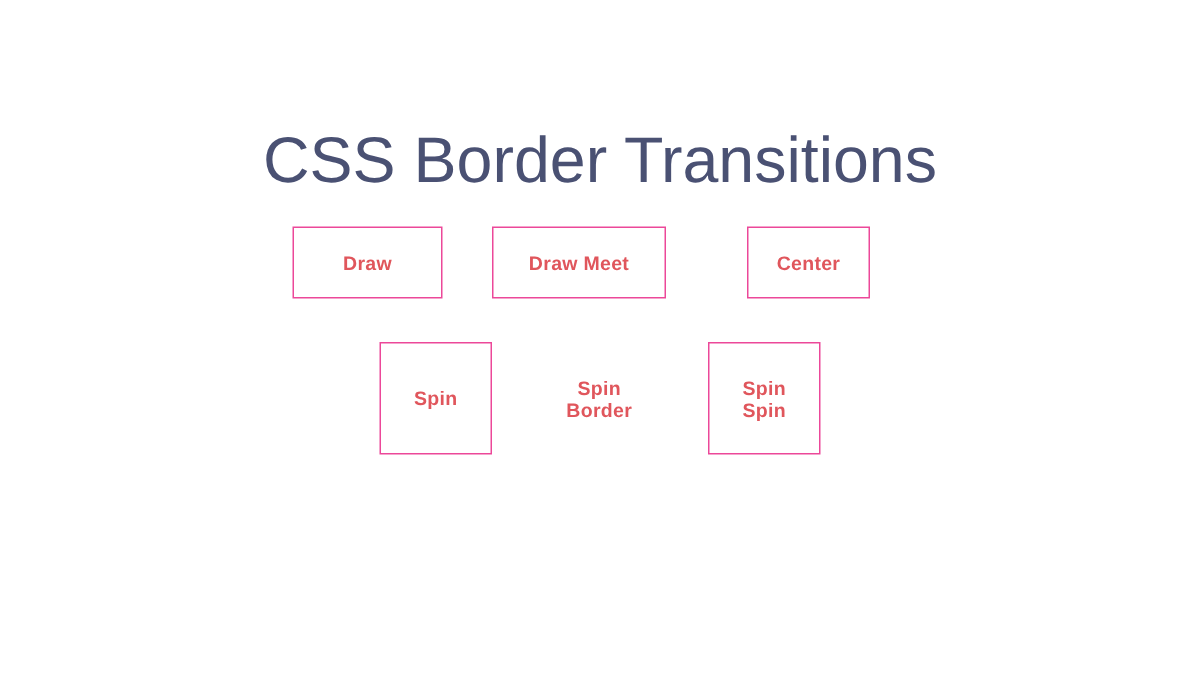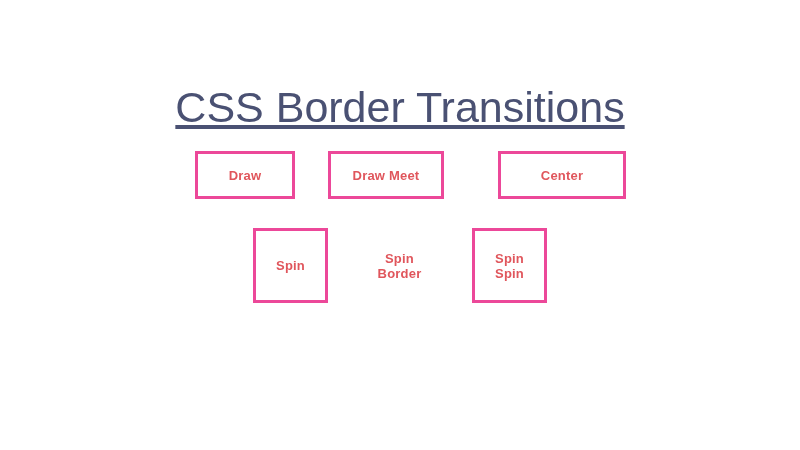--- a/index.html
+++ b/index.html
@@ -30,39 +30,38 @@
     top: 52px;
     width: 800px;
     text-align: center;
     font-family: "Liberation Sans", sans-serif;
     font-size: 43px;
     font-weight: 400;
     line-height: 52px;
     letter-spacing: 0px;
     color: #4a5173;
     white-space: nowrap;
-    text-decoration: underline;
   }
 
   
   .demo-box {
     position: absolute;
     box-sizing: border-box;
     display: flex;
     align-items: center;
     justify-content: center;
     text-align: center;
     font-family: "Liberation Sans", sans-serif;
     font-size: 13px;
     font-weight: 700;
     line-height: 15px;
     letter-spacing: 0.2px;
     color: #e0565c;
     background: transparent;
-    border: 3px solid #ec4899;
+    border: 1px solid #ec4899;
     cursor: pointer;
     user-select: none;
   }
 
   .demo-box.no-border {
     border: 1px solid transparent;
   }
 
   .demo-box .box-label {
     display: block;
@@ -78,21 +77,21 @@
   }
   #box-draw-meet {
     left: 328px;
     top: 151px;
     width: 116px;
     height: 48px;
   }
   #box-center {
     left: 498px;
     top: 151px;
-    width: 128px;
+    width: 82px;
     height: 48px;
   }
 
   
   #box-spin {
     left: 253px;
     top: 228px;
     width: 75px;
     height: 75px;
   }

